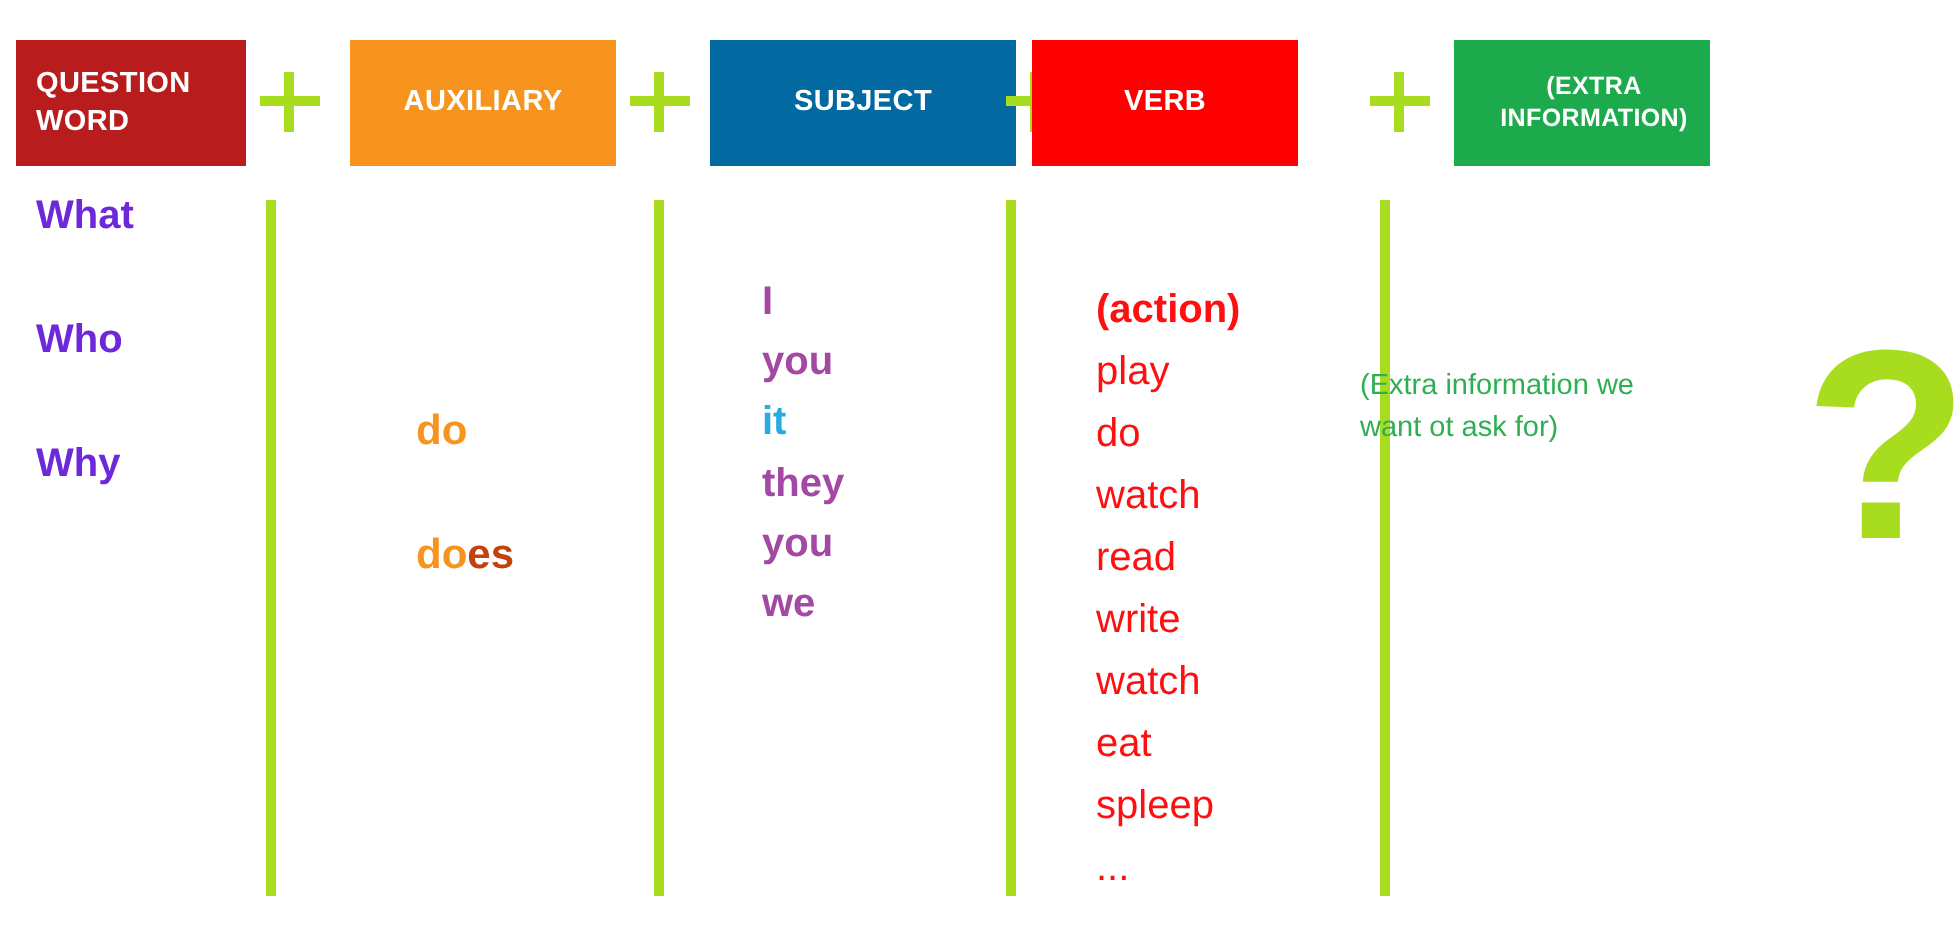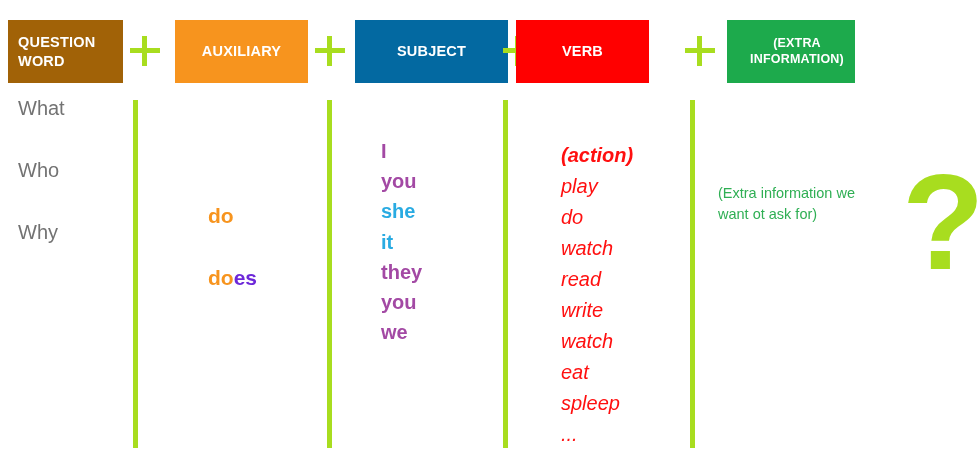--- a/index.html
+++ b/index.html
@@ -28,21 +28,21 @@
     color: #ffffff;
     font-weight: bold;
     font-size: 14.5px;
     letter-spacing: 0.2px;
     line-height: 1.25;
     box-sizing: border-box;
   }
   .hdr-box.center { justify-content: center; }
   .hdr-box.left   { justify-content: flex-start; text-align: center; padding-left: 12px; }
 
-  #box-question    { left: 8px;   width: 115px; background: #a16207; padding-left: 10px;
+  #box-question    { left: 8px;   width: 115px; background: #b91c1c; padding-left: 10px;
                      justify-content: flex-start; text-align: left; }
   #box-auxiliary   { left: 175px; width: 133px; background: #F7941E; }
   #box-subject     { left: 355px; width: 153px; background: #0369a1; }
   #box-verb        { left: 516px; width: 133px; background: #FF0000; }
   #box-extra       { left: 727px; width: 128px; background: #1DAA4C; font-size: 12.5px; }
 
   
   .plus {
     position: absolute;
     top: 51px;
@@ -80,75 +80,74 @@
   
   #col-question-words {
     position: absolute;
     left: 18px;
     top: 98px;
     width: 110px;
   }
   .qword {
     height: 62px;
     font-size: 20px;
-    font-weight: normal;
-    color: #737373;
+    font-weight: bold;
+    color: #6d28d9;
     line-height: 1.0;
   }
 
   
   #col-auxiliary {
     position: absolute;
     left: 208px;
     top: 205px;
     width: 115px;
   }
   .aux-word {
     font-size: 21px;
     font-weight: bold;
     line-height: 1.0;
     margin-bottom: 41px;
   }
   .aux-do   { color: #F7941E; }
-  .aux-es   { color: #6d28d9; }
+  .aux-es   { color: #c2410c; }
 
   
   #col-subject {
     position: absolute;
     left: 381px;
     top: 136px;
     width: 115px;
   }
   .subj-word {
     font-size: 20px;
     font-weight: bold;
     line-height: 1.51;
   }
   .subj-plural   { color: #A349A4; }
   .subj-singular { color: #29ABE2; }
 
   
   #col-verb {
     position: absolute;
-    left: 561px;
+    left: 548px;
     top: 140px;
     width: 125px;
-    font-style: italic;
   }
   .verb-word {
     font-size: 20px;
     color: #FF1010;
     line-height: 1.55;
   }
   .verb-word.strong { font-weight: bold; }
 
   
   #extra-info-text {
     position: absolute;
-    left: 718px;
+    left: 680px;
     top: 183px;
     width: 170px;
     font-size: 14.5px;
     color: #2FAF54;
     line-height: 1.45;
   }
 
   
   #question-mark {
     position: absolute;
@@ -210,21 +209,20 @@
       <span class="aux-do">do</span>
     </div>
     <div class="aux-word">
       <span class="aux-do">do</span><span class="aux-es">es</span>
     </div>
   </div>
 
   <div id="col-subject">
     <div class="subj-word subj-plural">I</div>
     <div class="subj-word subj-plural">you</div>
-    <div class="subj-word subj-singular">she</div>
     <div class="subj-word subj-singular">it</div>
     <div class="subj-word subj-plural">they</div>
     <div class="subj-word subj-plural">you</div>
     <div class="subj-word subj-plural">we</div>
   </div>
 
   <div id="col-verb">
     <div class="verb-word strong">(action)</div>
     <div class="verb-word">play</div>
     <div class="verb-word">do</div>

